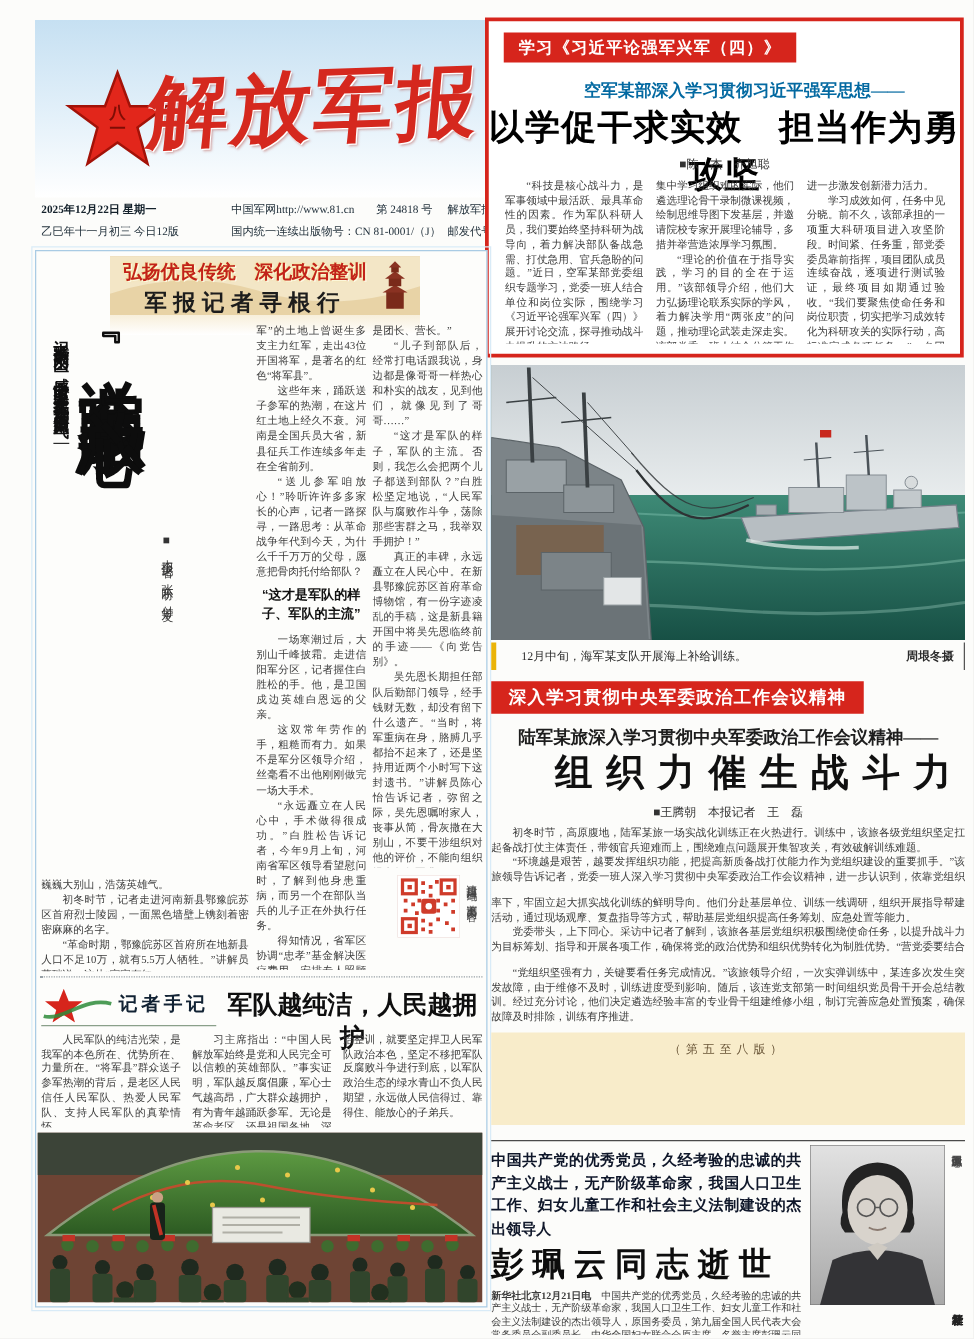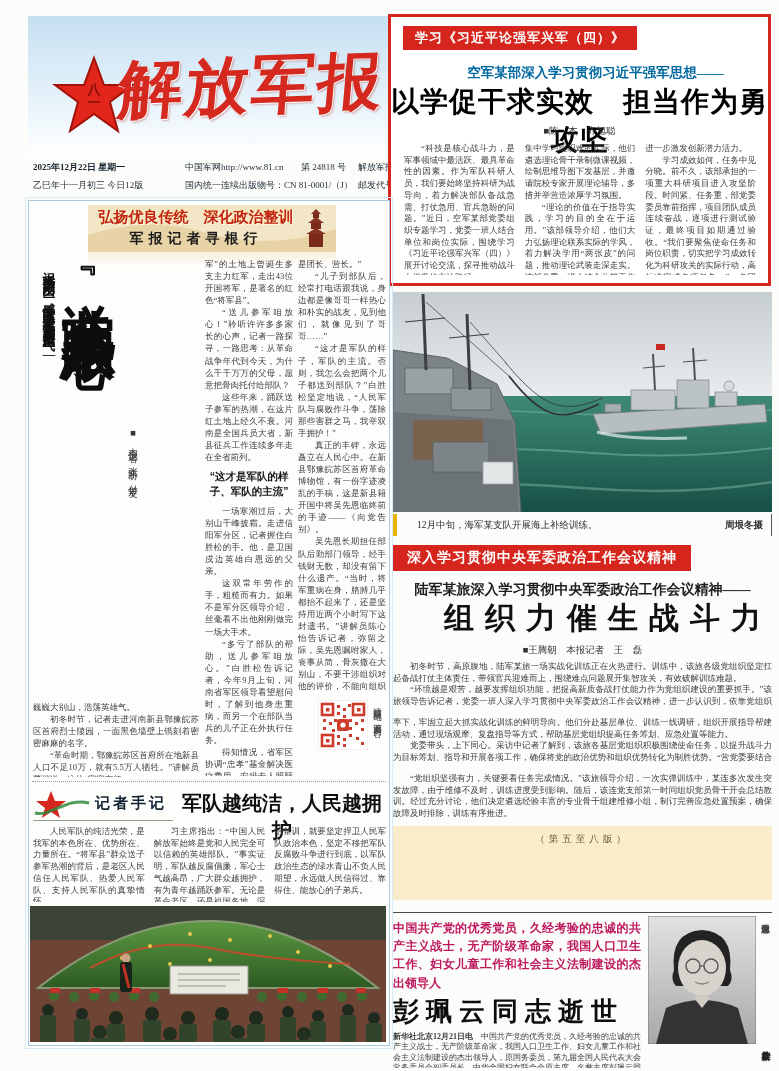--- a/index.html
+++ b/index.html
@@ -24,21 +24,21 @@
   .lead-by{position:absolute;left:0;top:108px;width:100%;text-align:center;font-size:9.5px;color:#333;}
   .lead-body{position:absolute;left:13px;top:126px;width:352px;height:132px;display:flex;gap:10px;}
   .bodycol{flex:1;overflow:hidden;font-size:8.5px;line-height:1.38;color:#3b3b3b;text-align:justify;}
   .bodycol p{margin:0;text-indent:2em;}
   .noindent{text-indent:0 !important;}
   
   .feat-frame{left:28px;top:200px;width:362px;height:846px;border:1px solid #a9cbe4;outline:1px solid #d9ebf7;outline-offset:2px;background:#fdfdfb;box-sizing:border-box;}
   .banner{left:88px;top:205px;width:248px;height:63px;background:linear-gradient(180deg,#e9d3a8,#f6ecd4 70%,#fff);overflow:hidden;}
   .banner-l1{position:absolute;left:8px;top:3px;width:200px;text-align:center;font-size:15px;font-weight:bold;color:#c2221a;
              text-shadow:0 0 2px #f5e27a,1px 1px 0 #fff;white-space:nowrap;}
-  .banner-l2{position:absolute;left:8px;top:25px;width:200px;text-align:center;font-size:14px;font-weight:bold;color:#1c1c1c;letter-spacing:5px;white-space:nowrap;}
+  .banner-l2{position:absolute;left:8px;top:25px;width:200px;text-align:center;font-size:18px;font-weight:bold;color:#1c1c1c;letter-spacing:5px;white-space:nowrap;}
   .feat-kicker{left:40px;top:262px;height:470px;font-size:12.5px;font-weight:600;color:#101010;letter-spacing:2px;}
   .feat-head{left:62px;top:256px;height:500px;font-size:54px;font-weight:bold;color:#0d0d0d;letter-spacing:5px;font-family:"Liberation Sans",sans-serif;line-height:1;}
   .feat-head .brk{font-size:30px;}
   .feat-by{left:126px;top:428px;height:200px;font-size:9.5px;color:#333;letter-spacing:2px;}
   .feat-col{overflow:hidden;font-size:8.5px;line-height:1.42;color:#3b3b3b;text-align:justify;}
   .feat-col p{margin:0;text-indent:2em;}
   .feat-sub{font-size:10.5px;font-weight:bold;text-align:center;text-indent:0 !important;margin:6px 0 !important;color:#111;font-family:"Liberation Sans",sans-serif;}
   .dotline{left:32px;top:781px;width:354px;height:0;border-top:1px dotted #97a0a6;}
   
   .qr-wrap{left:318px;top:700px;width:68px;height:56px;}
@@ -53,21 +53,21 @@
   .org-kicker{left:393px;top:581px;width:379px;text-align:center;font-size:14px;font-weight:bold;color:#1d1d1d;}
   .org-head{left:393px;top:598px;width:379px;text-align:right;font-size:30px;font-weight:bold;color:#101010;letter-spacing:11px;font-family:"DejaVu Serif",serif;}
   .org-by{left:393px;top:644px;width:379px;text-align:center;font-size:9.5px;color:#333;}
   .org-body{left:393px;top:661px;width:379px;height:158px;display:flex;gap:10px;flex-direction:column;}
   
   .special{left:393px;top:826px;width:379px;height:74px;background:#f8ecca;box-sizing:border-box;text-align:center;}
   .special-title{margin-top:12px;font-size:20px;font-weight:bold;color:#2d2418;letter-spacing:1px;}
   .special-sub{margin-top:7px;font-size:9.5px;color:#6a5638;letter-spacing:4px;}
   .obit-rule{left:393px;top:912px;width:379px;height:0;border-top:1px solid #4a4a4a;}
   
-  .obit-lead{left:393px;top:919px;width:248px;font-size:12px;font-weight:bold;line-height:1.52;color:#be185d;text-align:justify;font-family:"Liberation Sans",sans-serif;}
+  .obit-lead{left:393px;top:919px;width:248px;font-size:12px;font-weight:bold;line-height:1.52;color:#0f172a;text-align:justify;font-family:"Liberation Sans",sans-serif;}
   .obit-head{left:393px;top:994px;width:248px;font-size:26px;font-weight:bold;color:#0d0d0d;letter-spacing:7px;font-family:"Liberation Sans",sans-serif;white-space:nowrap;}
   .obit-body{left:393px;top:1032px;width:248px;height:36px;overflow:hidden;font-size:8px;line-height:1.3;color:#3b3b3b;text-align:justify;}
   .obit-photo{left:648px;top:916px;width:108px;height:128px;}
   .obit-caps{left:759px;top:918px;height:126px;width:13px;display:flex;flex-direction:column;justify-content:space-between;}
   .obit-cap{font-size:8.5px;color:#444;}
   .obit-credit{font-size:9px;font-weight:bold;color:#222;}
   
   .nb-header{left:33px;top:788px;width:140px;height:32px;border-bottom:1px solid #8aa08a;}
   .nb-label{position:absolute;left:62px;top:6px;font-size:15px;font-weight:bold;color:#123;letter-spacing:3px;font-family:"Liberation Sans",sans-serif;}
   .nb-head{left:178px;top:790px;width:208px;text-align:center;font-size:20px;font-weight:bold;color:#0e0e0e;font-family:"Liberation Sans",sans-serif;}
@@ -141,26 +141,26 @@
     <div class="banner-l1">弘扬优良传统　深化政治整训</div>
     <div class="banner-l2">军报记者寻根行</div>
   </div>
 
   <div class="abs vert feat-kicker">记者踏访大别山区，感悟老区人民送子参军热潮背后的清风正气——</div>
   <div class="abs vert feat-head"><span class="brk">『</span><span>送儿参军咱放心</span><span class="brk">』</span></div>
   <div class="abs vert feat-by">■本报记者　张东盼　付学友</div>
 
   <div class="abs feat-col" style="left:205px;top:258px;width:88px;height:518px;">
     <p class="noindent">军”的土地上曾诞生多支主力红军，走出43位开国将军，是著名的红色“将军县”。</p>
+    <p>这些年来，踊跃送子参军的热潮，在这片红土地上经久不衰。河南是全国兵员大省，新县征兵工作连续多年走在全省前列。</p>
     <p>“送儿参军咱放心！”聆听许许多多家长的心声，记者一路探寻，一路思考：从革命战争年代到今天，为什么千千万万的父母，愿意把骨肉托付给部队？</p>
-    <p>这些年来，踊跃送子参军的热潮，在这片红土地上经久不衰。河南是全国兵员大省，新县征兵工作连续多年走在全省前列。</p>
     <p class="feat-sub">“这才是军队的样子、军队的主流”</p>
     <p>一场寒潮过后，大别山千峰披霜。走进信阳军分区，记者握住白胜松的手。他，是卫国戍边英雄白恩远的父亲。</p>
     <p>这双常年劳作的手，粗糙而有力。如果不是军分区领导介绍，丝毫看不出他刚刚做完一场大手术。</p>
-    <p>“多亏了部队的帮助，送儿参军咱放心。”白胜松告诉记者，今年9月上旬，河南省军区领导看望慰问时，了解到他身患重病，而另一个在部队当兵的儿子正在外执行任务。</p>
+    <p>“永远矗立在人民心中，手术做得很成功。”白胜松告诉记者，今年9月上旬，河南省军区领导看望慰问时，了解到他身患重病，而另一个在部队当兵的儿子正在外执行任务。</p>
     <p>得知情况，省军区协调“忠孝”基金解决医疗费用，安排专人照顾白胜松，并协调军队医院为他开辟绿色通道。</p>
 
   </div>
 
   <div class="abs feat-col" style="left:298px;top:258px;width:88px;height:436px;">
     <p class="noindent">是团长、营长。”</p>
     <p>“儿子到部队后，经常打电话跟我说，身边都是像哥哥一样热心和朴实的战友，见到他们，就像见到了哥哥……”</p>
     <p>“这才是军队的样子，军队的主流。否则，我怎么会把两个儿子都送到部队？”白胜松坚定地说，“人民军队与腐败作斗争，荡除那些害群之马，我举双手拥护！”</p>
     <p>真正的丰碑，永远矗立在人民心中。在新县鄂豫皖苏区首府革命博物馆，有一份字迹凌乱的手稿，这是新县籍开国中将吴先恩临终前的手迹——《向党告别》。</p>
     <p>吴先恩长期担任部队后勤部门领导，经手钱财无数，却没有留下什么遗产。“当时，将军重病在身，胳膊几乎都抬不起来了，还是坚持用近两个小时写下这封遗书。”讲解员陈心怡告诉记者，弥留之际，吴先恩嘱咐家人，丧事从简，骨灰撒在大别山，不要干涉组织对他的评价，不能向组织提出任何要求……</p>

